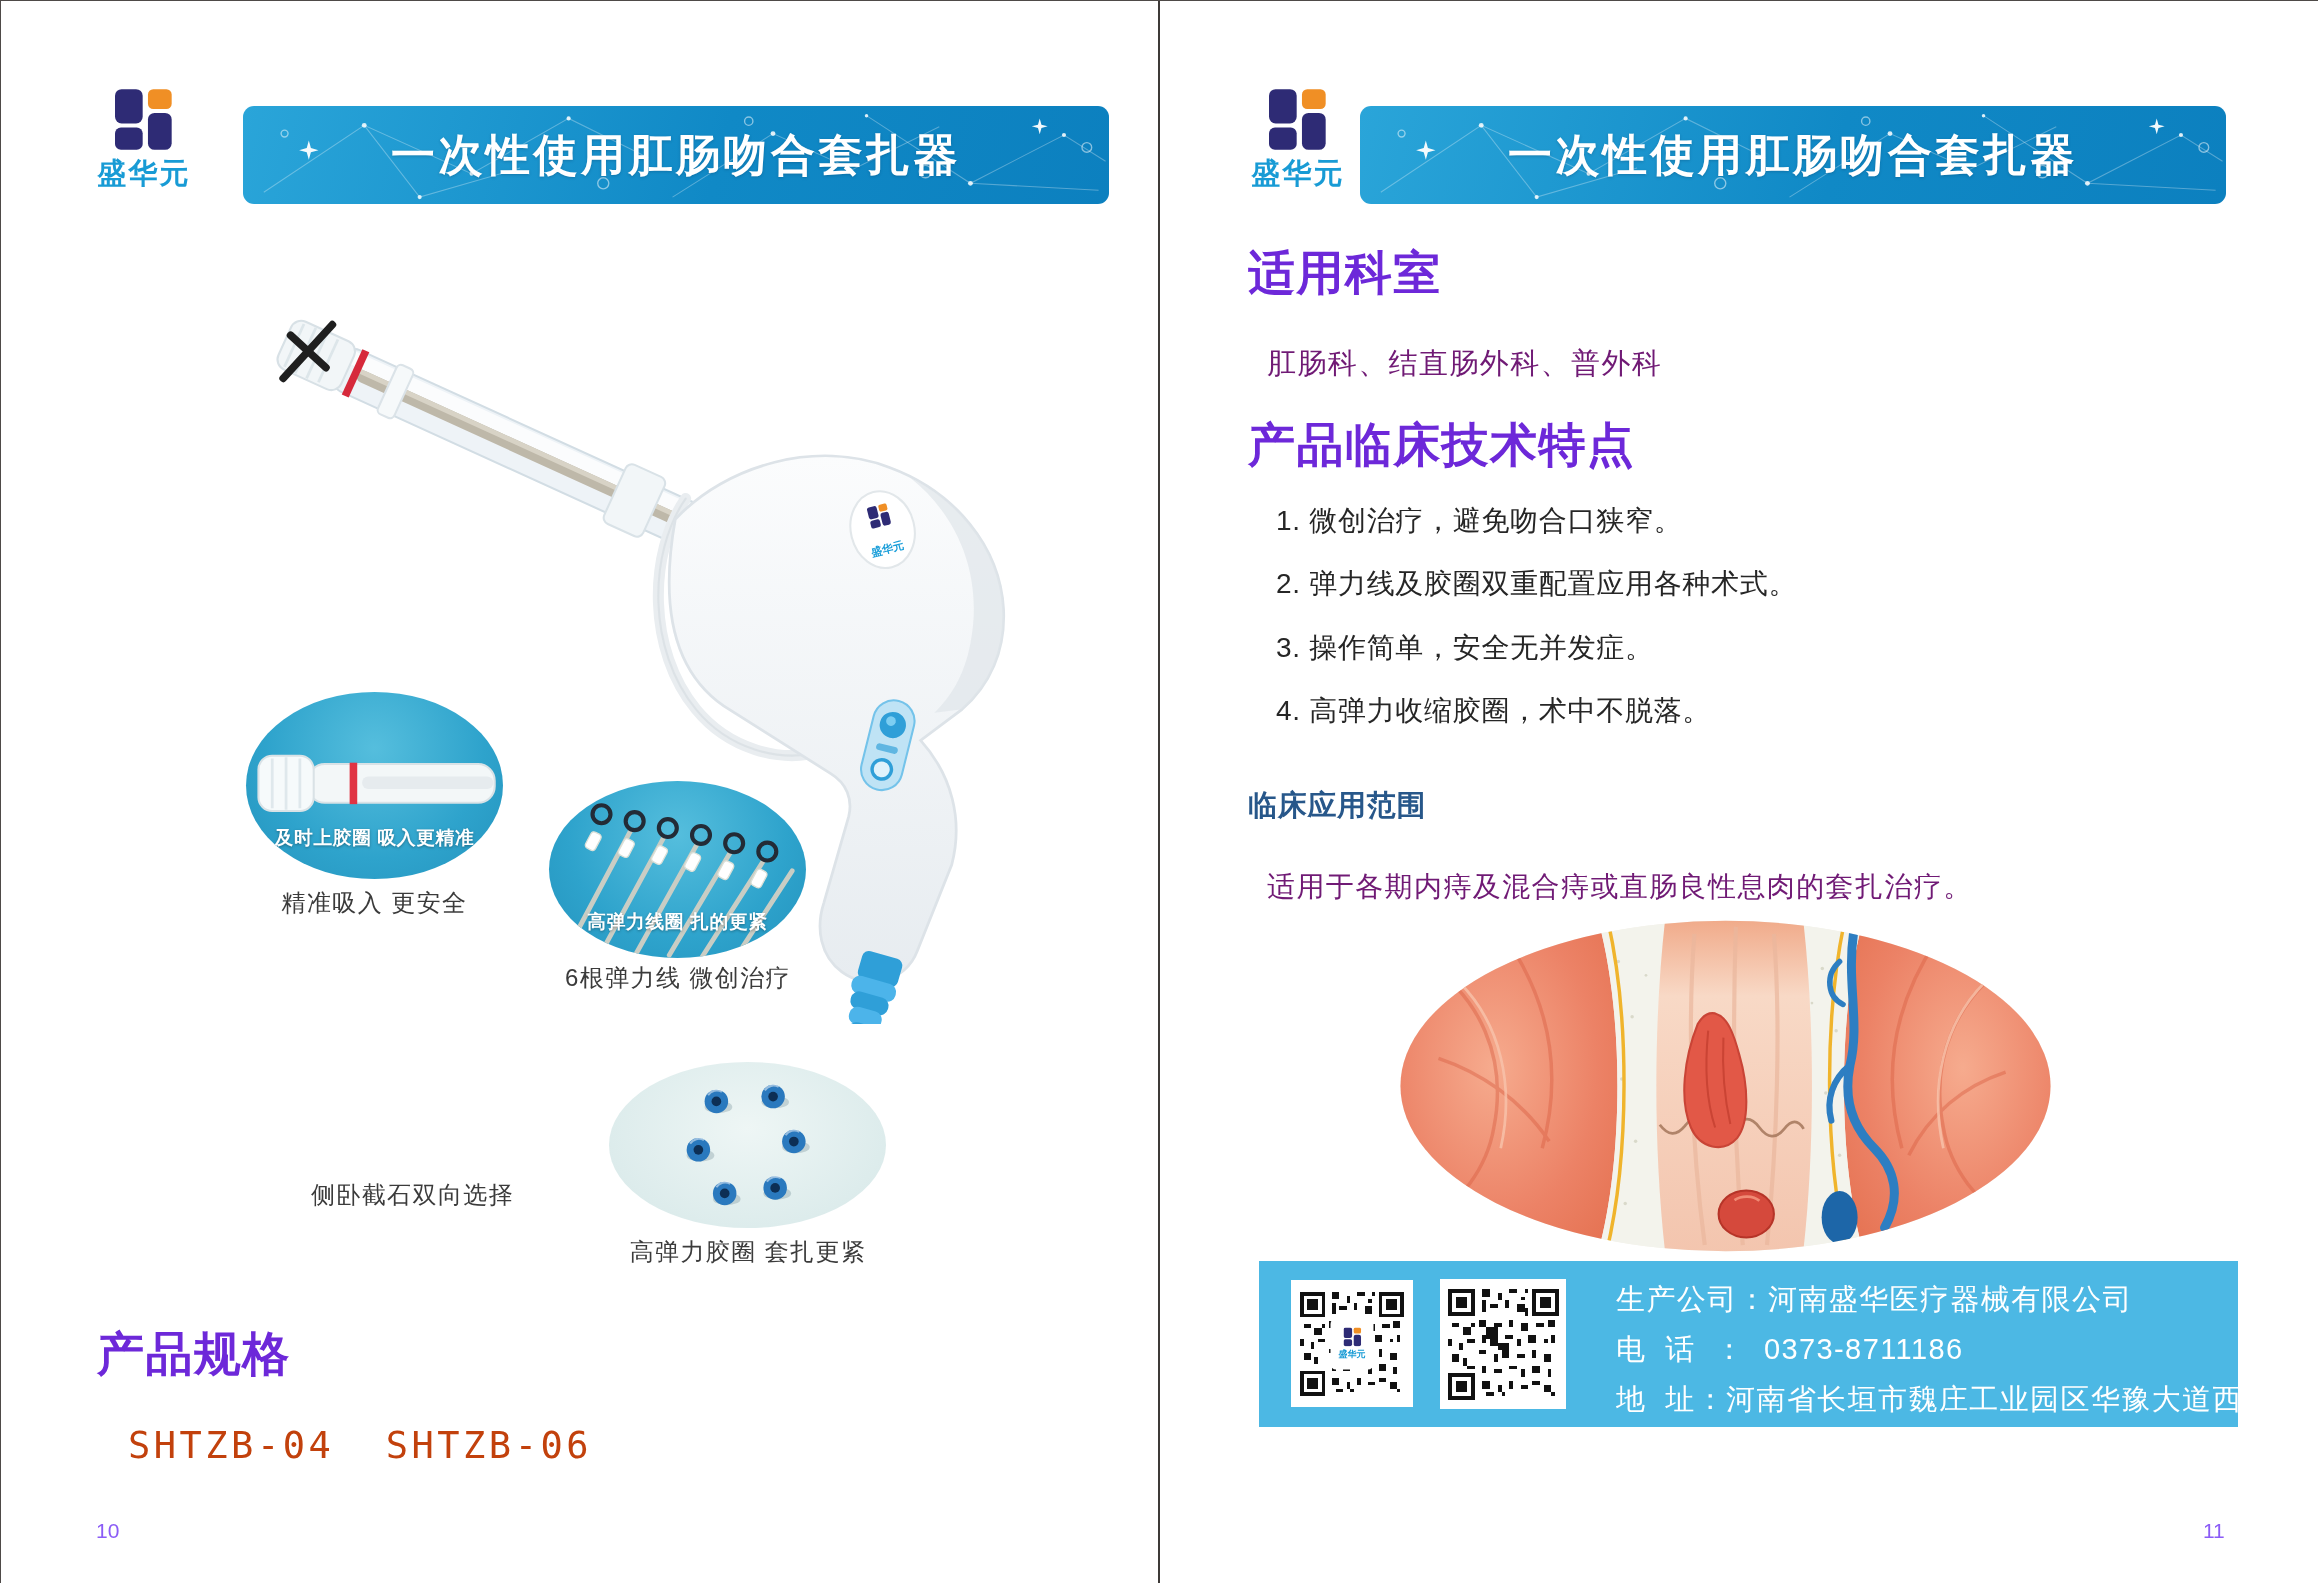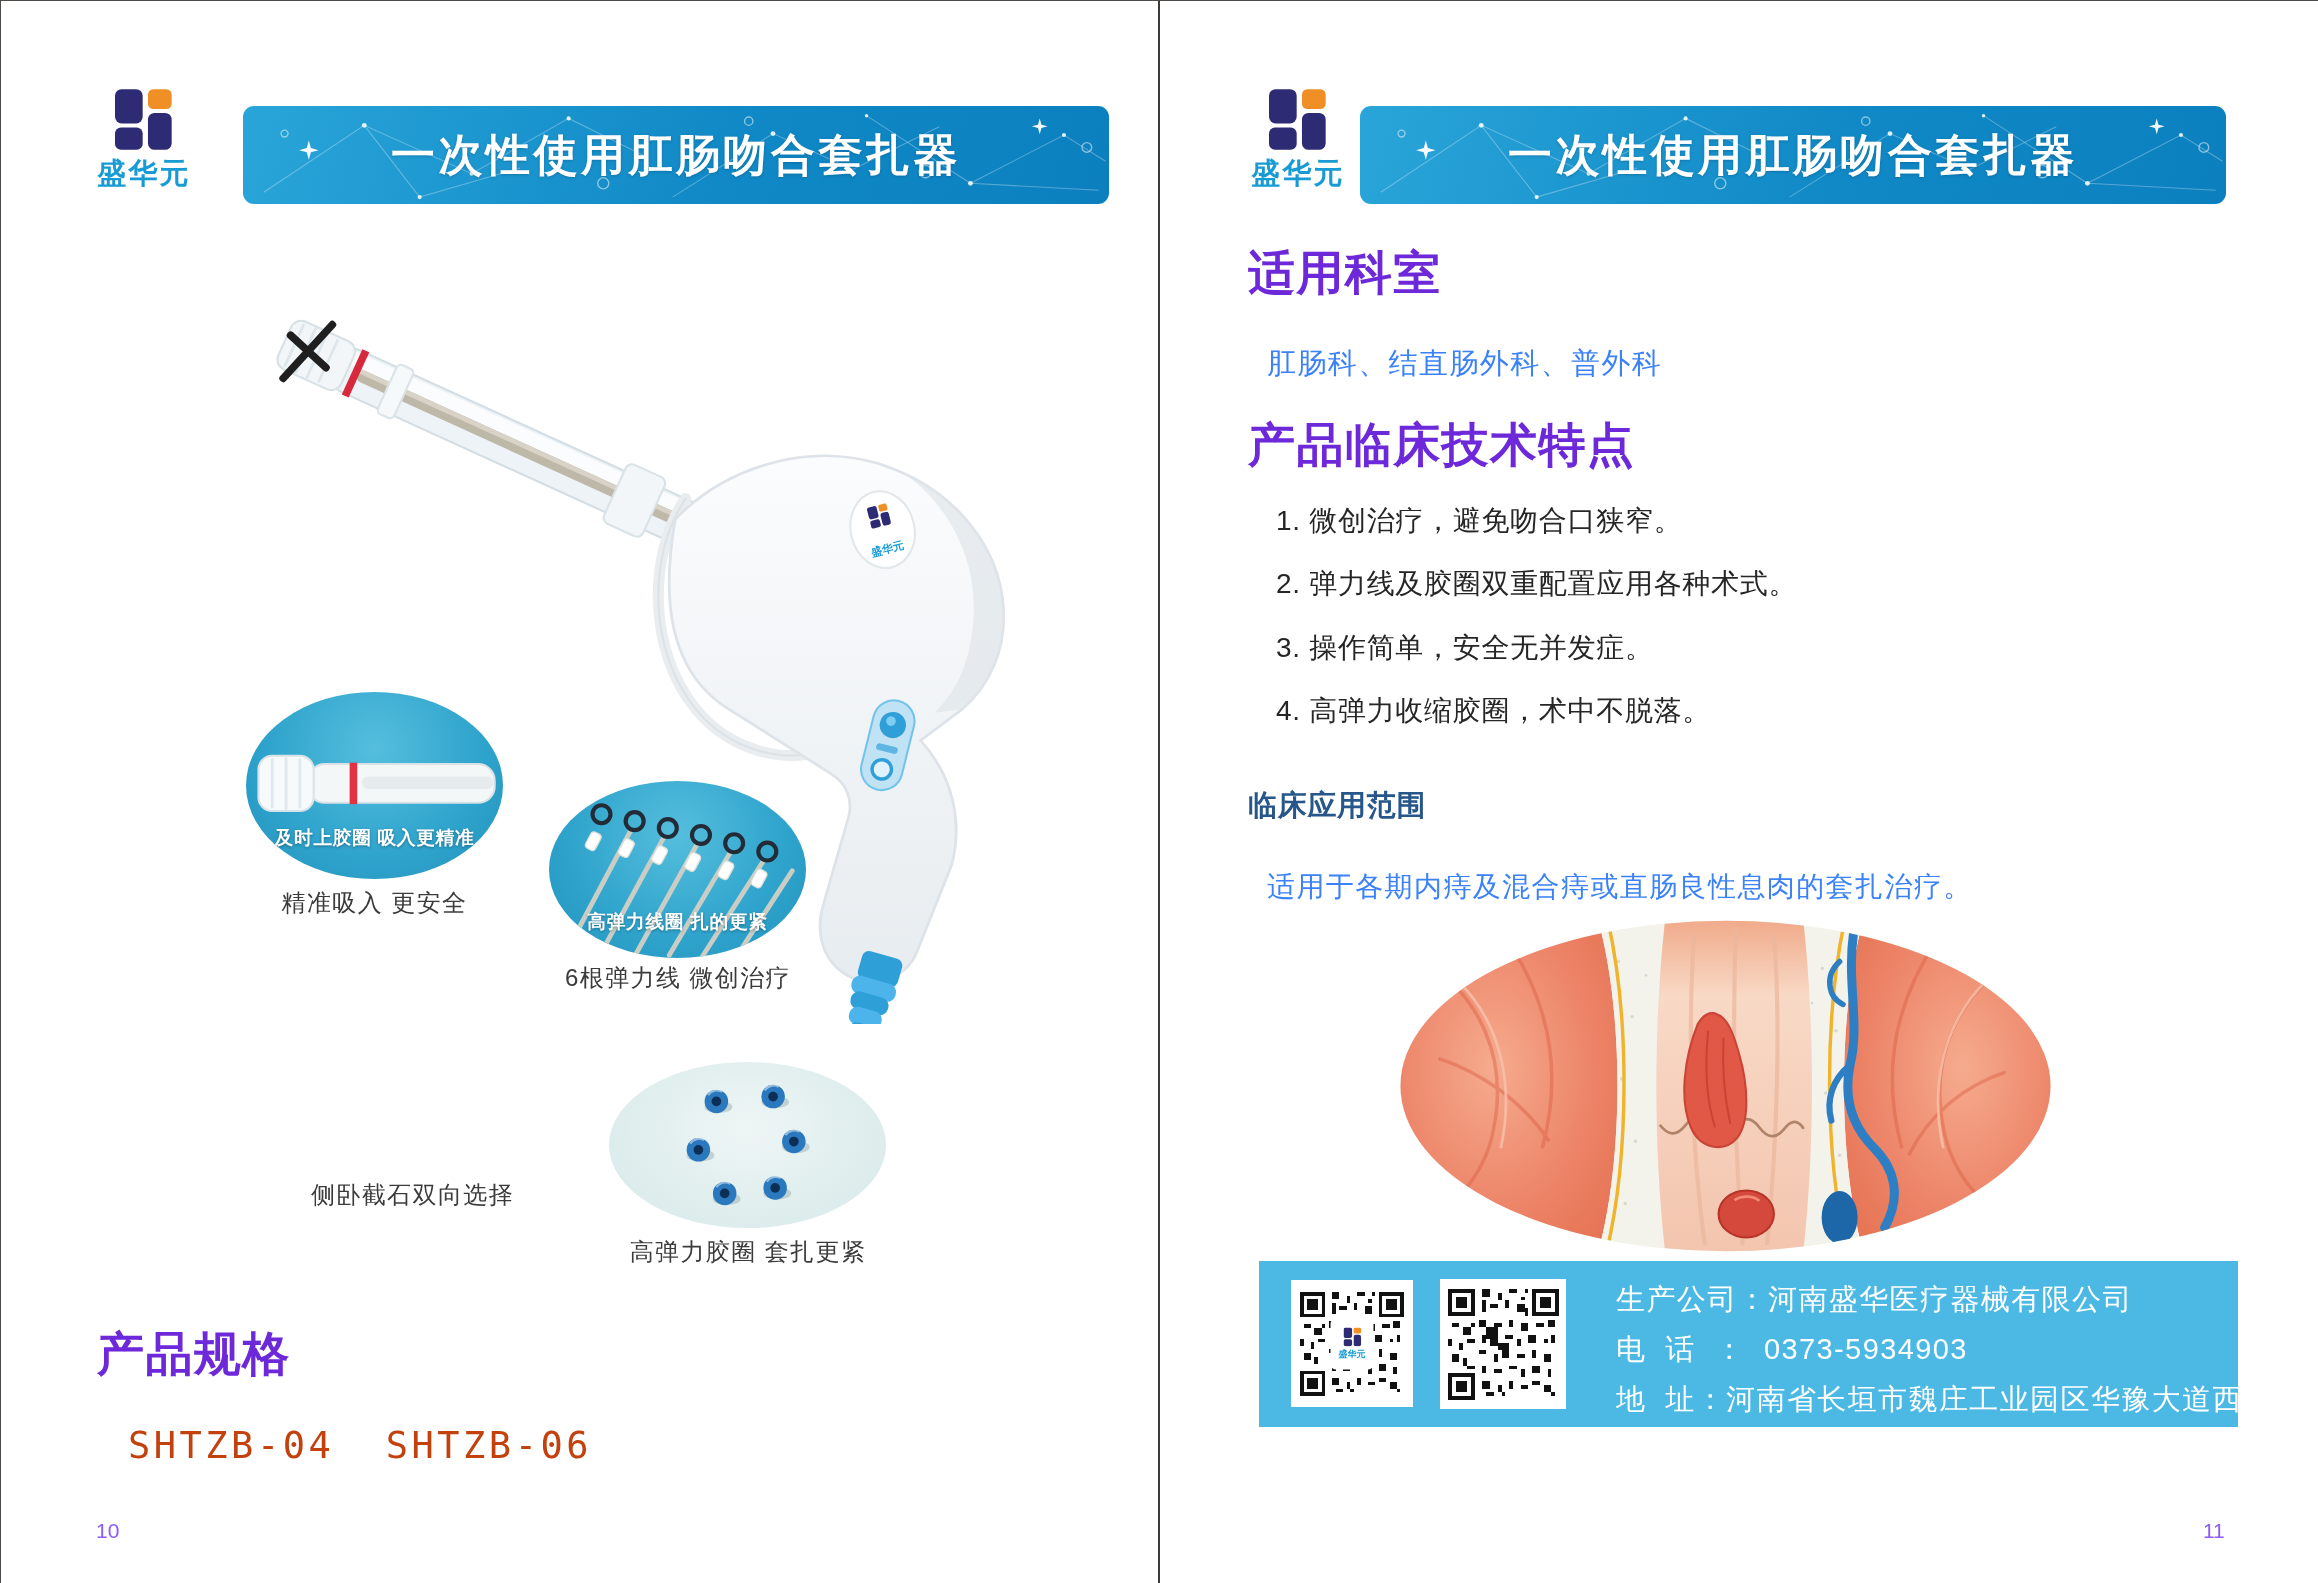--- a/index.html
+++ b/index.html
@@ -31,21 +31,21 @@
     background:radial-gradient(ellipse at 50% 30%,#55bedd 0%,#2ea3cc 60%,#2493bd 100%);}
   .fcir .sketch{position:absolute;left:0;top:0;width:100%;height:100%;}
   .fcir .ov{position:absolute;left:0;right:0;text-align:center;color:#fff;font-size:18.7px;font-weight:bold;
     letter-spacing:0.7px;text-shadow:0 1.4px 2.8px rgba(0,0,0,.35);white-space:nowrap;}
   .fcir-light{background:radial-gradient(ellipse at 50% 40%,#eef6f5 0%,#ddecec 70%,#d5e7e7 100%);}
 
   .fcap{position:absolute;font-size:24px;color:#3b3b3b;letter-spacing:1.4px;text-align:center;white-space:nowrap;}
 
   .h-blue{position:absolute;color:#6d28d9;font-weight:bold;font-size:47px;letter-spacing:1.4px;white-space:nowrap;}
   .h-blue-sm{position:absolute;color:#27578a;font-weight:bold;font-size:29px;letter-spacing:0.7px;white-space:nowrap;}
-  .body-text{position:absolute;font-size:29px;color:#3b82f6;letter-spacing:1.4px;white-space:nowrap;text-align:center;}
+  .body-text{position:absolute;font-size:29px;color:#701a75;letter-spacing:1.4px;white-space:nowrap;text-align:center;}
   .list-item{position:absolute;font-size:28px;color:#262626;letter-spacing:0.7px;white-space:nowrap;}
 
   .models{position:absolute;font-family:"DejaVu Sans Mono",monospace;font-size:37px;color:#c2410c;
     letter-spacing:3.5px;white-space:pre;}
   .pagenum{position:absolute;font-size:21px;color:#8b5cf6;}
 
   svg.anat{position:absolute;}
 
   .footer-box{position:absolute;background:#4cb8e4;}
   .qr-tile{position:absolute;background:#ffffff;display:flex;align-items:center;justify-content:center;}
@@ -433,21 +433,21 @@
         <svg width="111" height="111" viewBox="0 0 29 29" shape-rendering="crispEdges">
           <rect width="29" height="29" fill="#fff"></rect>
           <path fill="#111" d="M0,0h7v7h-7z M22,0h7v7h-7z M0,22h7v7h-7z"></path>
           <path fill="#fff" d="M1,1h5v5h-5z M23,1h5v5h-5z M1,23h5v5h-5z"></path>
           <path fill="#111" d="M2,2h3v3h-3z M24,2h3v3h-3z M2,24h3v3h-3z"></path>
           <path fill="#111" d="M9,0h2v2h-2z M13,1h1v2h-1z M16,0h2v1h-2z M19,2h1v1h-1z M9,3h1v3h-1z M11,4h2v1h-2z M15,3h1v2h-1z M18,4h2v2h-2z M20,0h1v1h-1z M1,9h2v1h-2z M4,10h2v2h-2z M0,13h1v2h-1z M3,14h1v2h-1z M6,9h1v1h-1z M5,13h2v1h-2z M1,17h2v2h-2z M4,18h1v2h-1z M8,8h2v2h-2z M12,9h2v1h-2z M16,8h1v2h-1z M19,9h2v2h-2z M23,9h2v1h-2z M26,8h2v2h-2z M9,12h1v2h-1z M11,13h2v2h-2z M15,12h2v1h-2z M18,13h1v2h-1z M21,12h2v2h-2z M25,13h1v1h-1z M27,12h1v2h-1z M8,16h2v1h-2z M12,17h1v2h-1z M14,16h2v2h-2z M18,17h2v1h-2z M22,16h1v2h-1z M25,17h2v2h-2z M9,20h1v2h-1z M12,21h2v1h-2z M16,20h2v1h-2z M19,21h1v2h-1z M22,20h2v2h-2z M26,21h1v2h-1z M9,24h2v2h-2z M13,25h1v2h-1z M16,24h1v2h-1z M19,25h2v1h-2z M22,24h2v1h-2z M25,25h2v2h-2z M27,27h1v1h-1z M10,27h2v1h-2z M14,27h1v1h-1z M10,10h3v3h-3z M13,14h3v2h-3z M20,5h1v2h-1z M5,20h2v1h-2z"></path>
         </svg>
       </div>
       <div class="footer-text" style="left:357px;top:23.5px;">
         <div class="footer-line">生产公司：河南盛华医疗器械有限公司</div>
-        <div class="footer-line">电  话  ：  0373-5934903</div>
+        <div class="footer-line">电  话  ：  0373-8711186</div>
         <div class="footer-line">地  址：河南省长垣市魏庄工业园区华豫大道西侧</div>
       </div>
     </div>
 
     <div class="pagenum" style="left:1043px;top:1518px;">11</div>
   </div>
 </div>
 
 
 </body></html>

